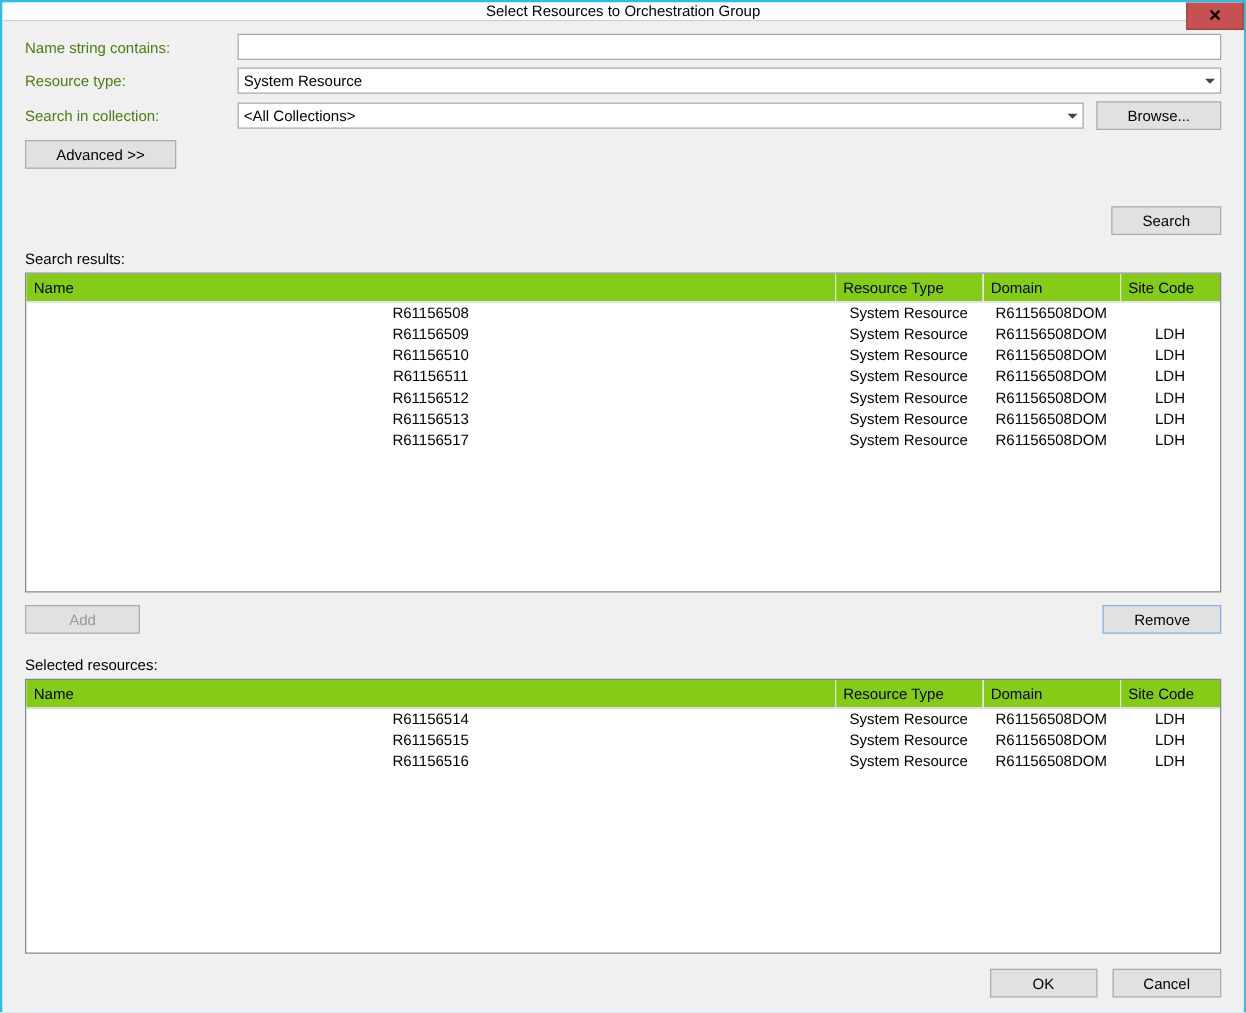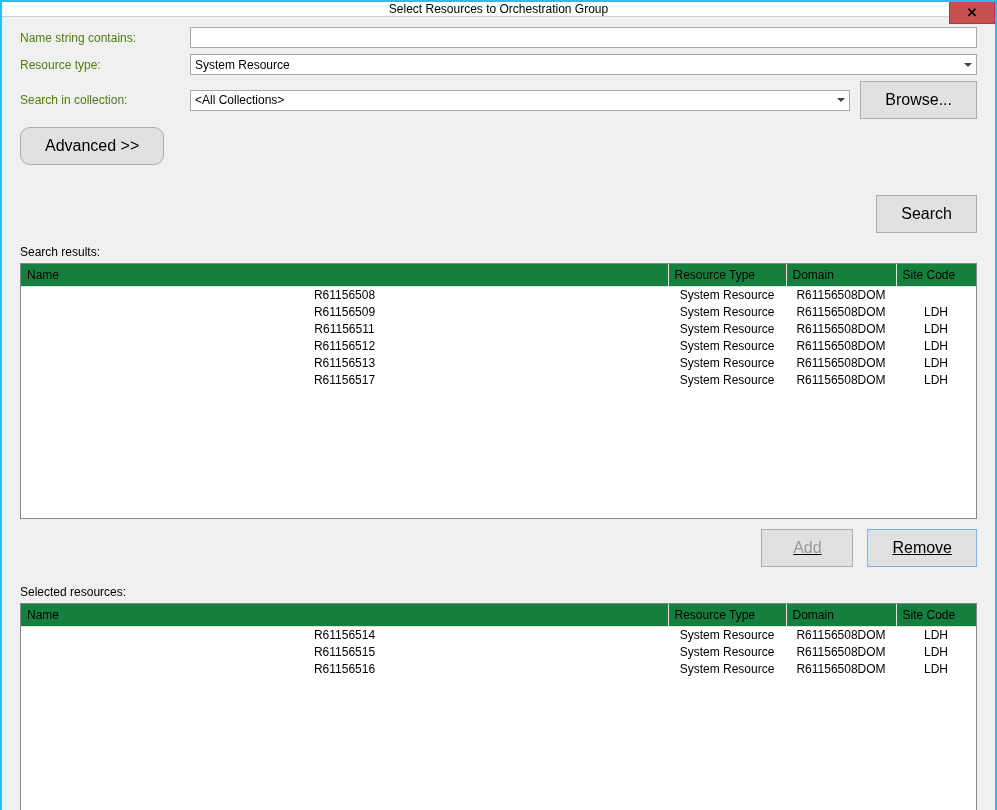--- a/index.html
+++ b/index.html
@@ -63,25 +63,25 @@
     cursor:pointer;
   }
   .select-wrap .caret {
     position:absolute; right:4px; top:50%; transform:translateY(-50%);
     width:0;height:0;
     border-left:4px solid transparent;
     border-right:4px solid transparent;
     border-top:4px solid #444;
   }
   .btn {
-    height:38px;
+    height:23px;
     background:#e1e1e1;
     border:1px solid #acacac;
     padding:0 24px;
-    font-family:inherit; font-size:16px;
+    font-family:inherit; font-size:12px;
     cursor:pointer;
     color:#000;
     min-width:86px;
   }
   .btn:disabled {
     color:#9a9a9a;
     cursor:default;
   }
   .btn.highlight {
     border:1px solid #7eb4ea;
@@ -94,41 +94,40 @@
     border:1px solid #828790;
     background:#fff;
     overflow:auto;
   }
   .results-box { height:256px; }
   .selected-box { flex:1; min-height:220px; }
   table { border-collapse:collapse; width:100%; table-layout:fixed; }
   th {
     text-align:left;
     font-weight:normal;
-    background:#15803d;
+    background:#84cc16;
     border-bottom:1px solid #e0e0e0;
     border-right:1px solid #e0e0e0;
     padding:3px 6px;
     height:22px;
     white-space:nowrap; overflow:hidden;
   }
   th:last-child { border-right:none; }
   td {
     padding:1px 6px;
     height:17px;
     white-space:nowrap; overflow:hidden;text-align:center;
   }
   .col-name { width:auto; }
   .col-restype { width:118px; }
   .col-domain { width:110px; }
   .col-site { width:80px; }
   .middle-buttons {
-    display:flex; justify-content:flex-end; gap:14px;
+    display:flex; justify-content:space-between; gap:14px;
     margin:10px 0 6px 0;
-    text-decoration:underline;
   }
   .middle-buttons .btn { min-width:92px; }
   .bottom-buttons {
     display:flex; justify-content:flex-end; gap:12px;
     margin-top:12px;
   }
 </style>
 </head>
 <body>
 
@@ -158,21 +157,21 @@
     <div class="form-row">
       <div class="form-label">Search in collection:</div>
       <div class="select-wrap" style="margin-right:10px;">
         <span>&lt;All Collections&gt;</span>
         <span class="caret"></span>
       </div>
       <button class="btn">Browse...</button>
     </div>
 
     <div class="form-row advanced-row">
-      <button class="btn" style="min-width:110px;border-radius:10px;">Advanced &gt;&gt;</button>
+      <button class="btn" style="min-width:110px;">Advanced &gt;&gt;</button>
     </div>
 
     <div class="search-row">
       <button class="btn">Search</button>
     </div>
 
     <div class="section-label">Search results:</div>
     <div class="list-box results-box">
       <table>
         <colgroup>
@@ -196,20 +195,26 @@
               <td>R61156508DOM</td>
               <td></td>
             </tr>
             <tr>
               <td>R61156509</td>
               <td>System Resource</td>
               <td>R61156508DOM</td>
               <td>LDH</td>
             </tr>
             <tr>
+              <td>R61156510</td>
+              <td>System Resource</td>
+              <td>R61156508DOM</td>
+              <td>LDH</td>
+            </tr>
+            <tr>
               <td>R61156511</td>
               <td>System Resource</td>
               <td>R61156508DOM</td>
               <td>LDH</td>
             </tr>
             <tr>
               <td>R61156512</td>
               <td>System Resource</td>
               <td>R61156508DOM</td>
               <td>LDH</td>

